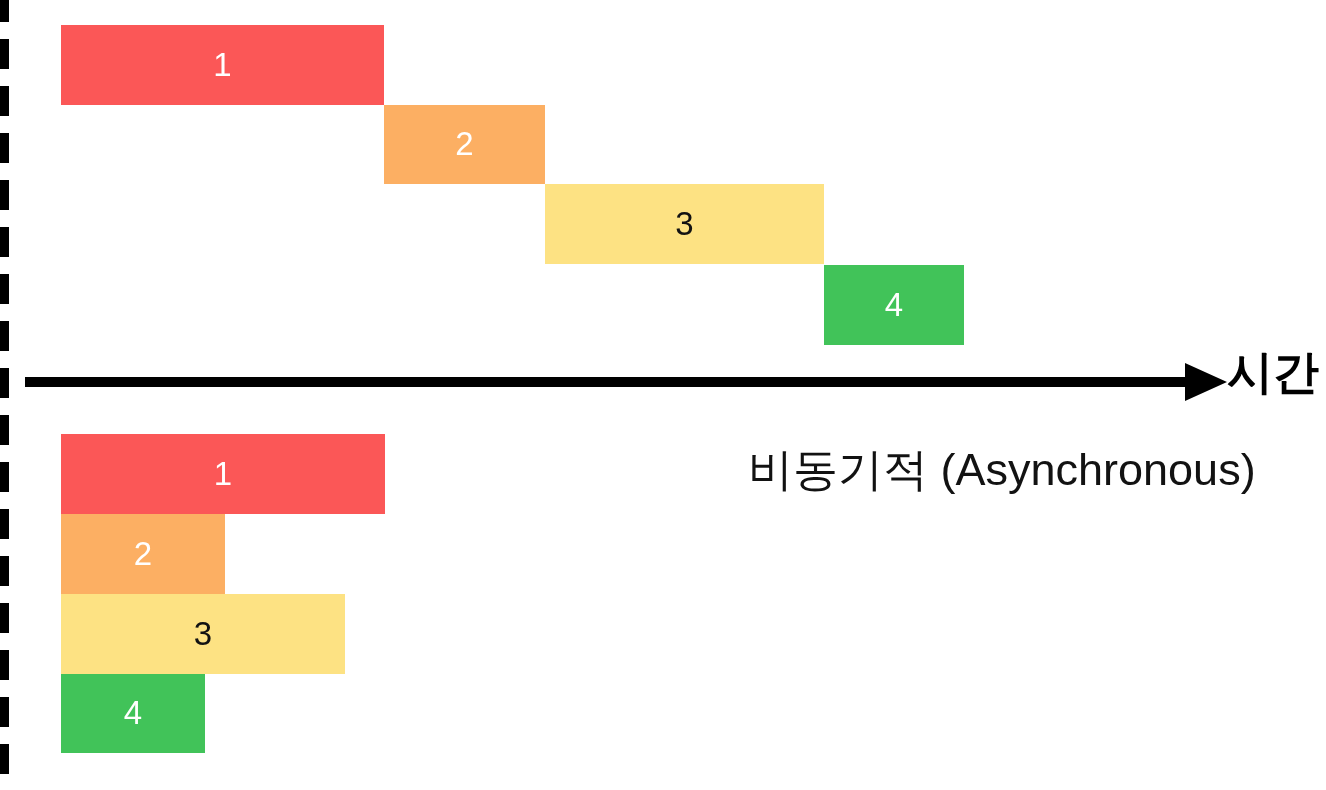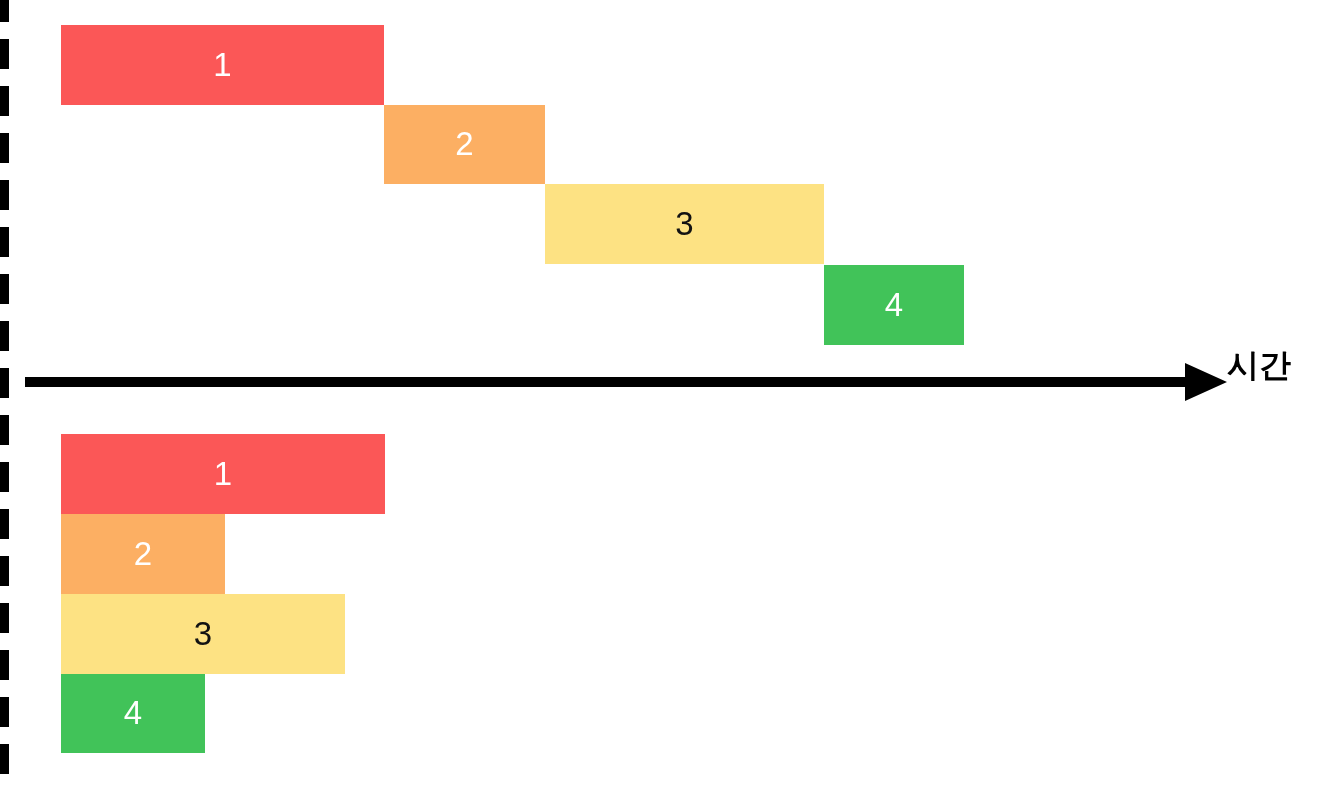--- a/index.html
+++ b/index.html
@@ -62,21 +62,21 @@
     top: 363px;
     width: 1202px;
     height: 38px;
   }
   #time-axis svg { display: block; }
 
   #time-axis-label {
     position: absolute;
     left: 1227px;
     top: 349px;
-    font-size: 32px;
+    font-size: 46px;
     font-weight: 700;
     color: #000000;
     line-height: 1;
     white-space: nowrap;
   }
 
   
   .section-caption {
     position: absolute;
     font-size: 45px;
@@ -121,14 +121,15 @@
     <span class="bar-label">4</span>
   </div>
 
   <div id="time-axis">
     <svg width="1202" height="38" viewBox="0 0 1202 38" xmlns="http://www.w3.org/2000/svg" aria-hidden="true">
       <path d="M0 14 L1160 14 L1160 0 L1202 19 L1160 38 L1160 24 L0 24 Z" fill="#000000"></path>
     </svg>
   </div>
   <div id="time-axis-label">시간</div>
 
+  <div class="section-caption" id="caption-async">비동기적 (Asynchronous)</div>
 
 </div>
 
 </body></html>

